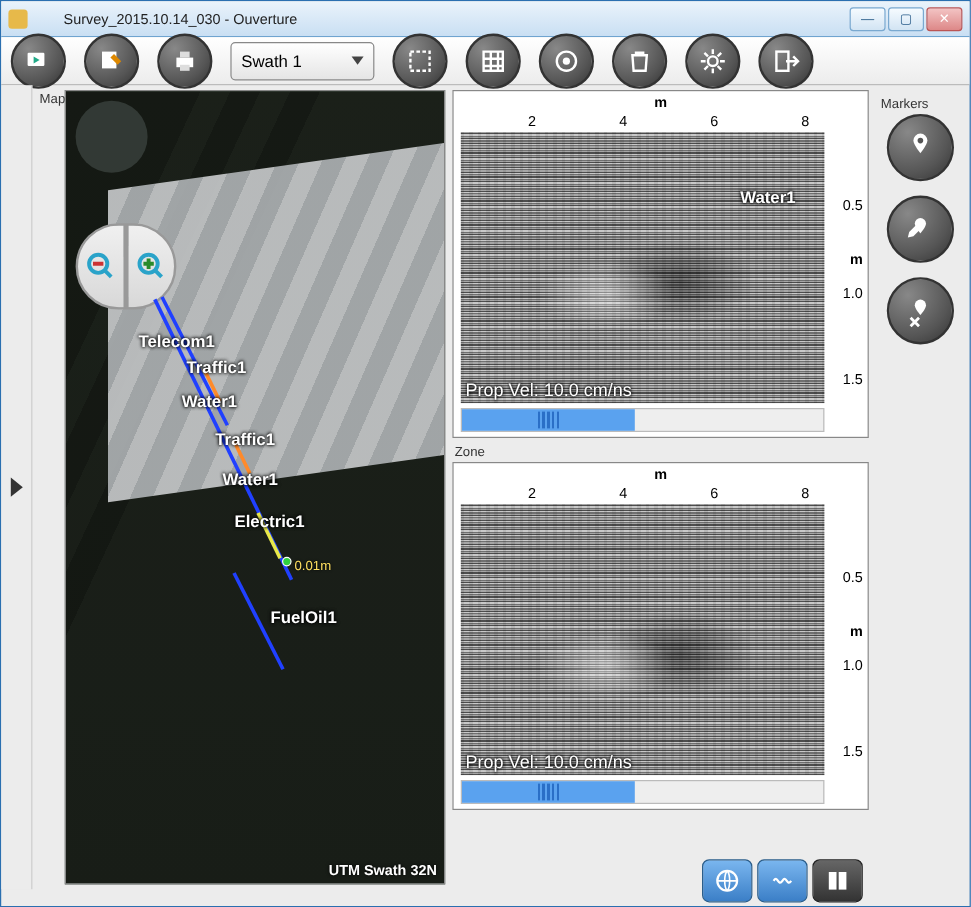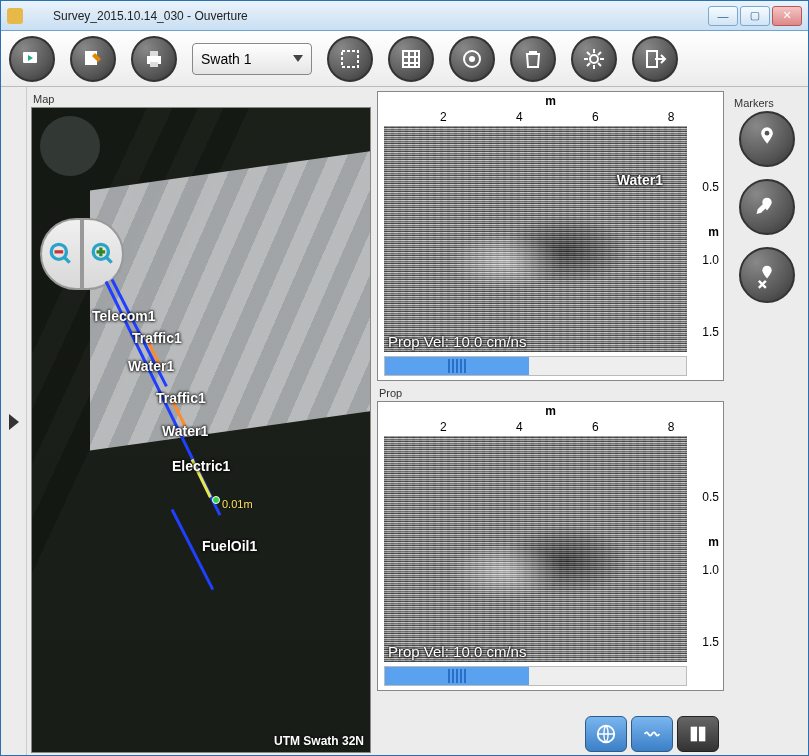--- a/index.html
+++ b/index.html
@@ -7,37 +7,37 @@
 
   
   .titlebar { height: 30px; background: linear-gradient(#eaf3fb,#c9dff3); display: flex; align-items: center; padding: 0 6px; border-bottom: 1px solid #6fa4d0; }
   .titlebar .icon { width: 16px; height: 16px; background: #e7b94a; border-radius: 3px; margin-right: 6px; }
   .titlebar .title { font-size: 12px; color: #222; flex: 1; margin-left: 24px; }
   .winbtns { display: flex; gap: 2px; }
   .winbtn { width: 30px; height: 20px; background: linear-gradient(#f6fbff,#d2e4f3); border: 1px solid #7aa9d0; border-radius: 3px; display:flex; align-items:center; justify-content:center; font-size:11px; color:#2a5d8a; cursor:pointer; }
   .winbtn.close { background: linear-gradient(#f3c4c4,#d88); border-color:#b55; color:#fff; }
 
   
-  .toolbar { height: 56px; background: linear-gradient(#fff,#ececec); border-bottom: 1px solid #bbb; display:flex; align-items:center; gap:15px; padding:0 8px; }
+  .toolbar { height: 40px; background: linear-gradient(#fff,#ececec); border-bottom: 1px solid #bbb; display:flex; align-items:center; gap:15px; padding:0 8px; }
   .tbtn { width:46px; height:46px; border-radius:50%; background: radial-gradient(circle at 30% 25%, #888, #555 65%, #333); border:2px solid #333; display:flex; align-items:center; justify-content:center; cursor:pointer; color:#fff; }
   .tbtn svg { width:24px; height:24px; fill:#fff; }
   .swath { width:120px; height:32px; background: linear-gradient(#fff,#e5e5e5); border:1px solid #888; border-radius:4px; display:flex; align-items:center; padding:0 8px; font-size:14px; cursor:pointer; justify-content:space-between; }
   .swath .caret { width:0; height:0; border-left:5px solid transparent; border-right:5px solid transparent; border-top:7px solid #444; }
 
   
   .main { display:flex; height: calc(756px - 30px - 56px); }
   .leftgutter { width:26px; background:#ececec; display:flex; align-items:center; justify-content:center; border-right:1px solid #ccc; }
   .leftgutter .tri { width:0; height:0; border-top:8px solid transparent; border-bottom:8px solid transparent; border-left:10px solid #333; cursor:pointer; }
 
   .content { flex:1; display:flex; gap:6px; padding:4px 4px 4px 4px; }
 
   .panel-label { font-size:11px; color:#333; padding:2px 0 2px 2px; }
 
   
-  .mapcol { width:340px; display:flex; flex-direction:column; }
+  .mapcol { width:340px; display:flex; flex-direction:row; }
   .mapbox { flex:1; border:1px solid #888; position:relative; background:#3b4a3f; overflow:hidden; }
   .aerial { position:absolute; inset:0; background:
      linear-gradient(115deg, #3a3e38 0 18%, #4a4f48 18% 22%, #3a3e38 22% 26%, #4a4f48 26% 30%, #3a3e38 30% 34%, #4a4f48 34% 100%),
      linear-gradient(#2e342d,#2a2f29);
      background-blend-mode: overlay;
   }
   .roof { position:absolute; right:-40px; top:60px; width:320px; height:260px; background:
      repeating-linear-gradient(115deg,#d4d6d8 0 18px,#b8bcbf 18px 36px);
      transform: skewY(-8deg); opacity:.85; }
   .maplabel { position:absolute; color:#fff; font-size:14px; font-weight:600; text-shadow:0 0 3px #000,0 0 3px #000; white-space:nowrap; }
@@ -238,21 +238,21 @@
           </div>
           <div class="radlabel">Prop Vel: 10.0 cm/ns</div>
           <div class="radfoot">
             <div class="bar"></div>
             <div class="grip"></div>
           </div>
         </div>
       </div>
 
       <div>
-        <div class="panel-label">Prop</div>
+        <div class="panel-label">Zone</div>
         <div class="radbox">
           <div class="radaxis-top">
             <span class="unit">m</span>
             <span class="radtick" style="left:18%">2</span>
             <span class="radtick" style="left:40%">4</span>
             <span class="radtick" style="left:62%">6</span>
             <span class="radtick" style="left:84%">8</span>
           </div>
           <div class="radimg"></div>
           <div class="raddepth">

